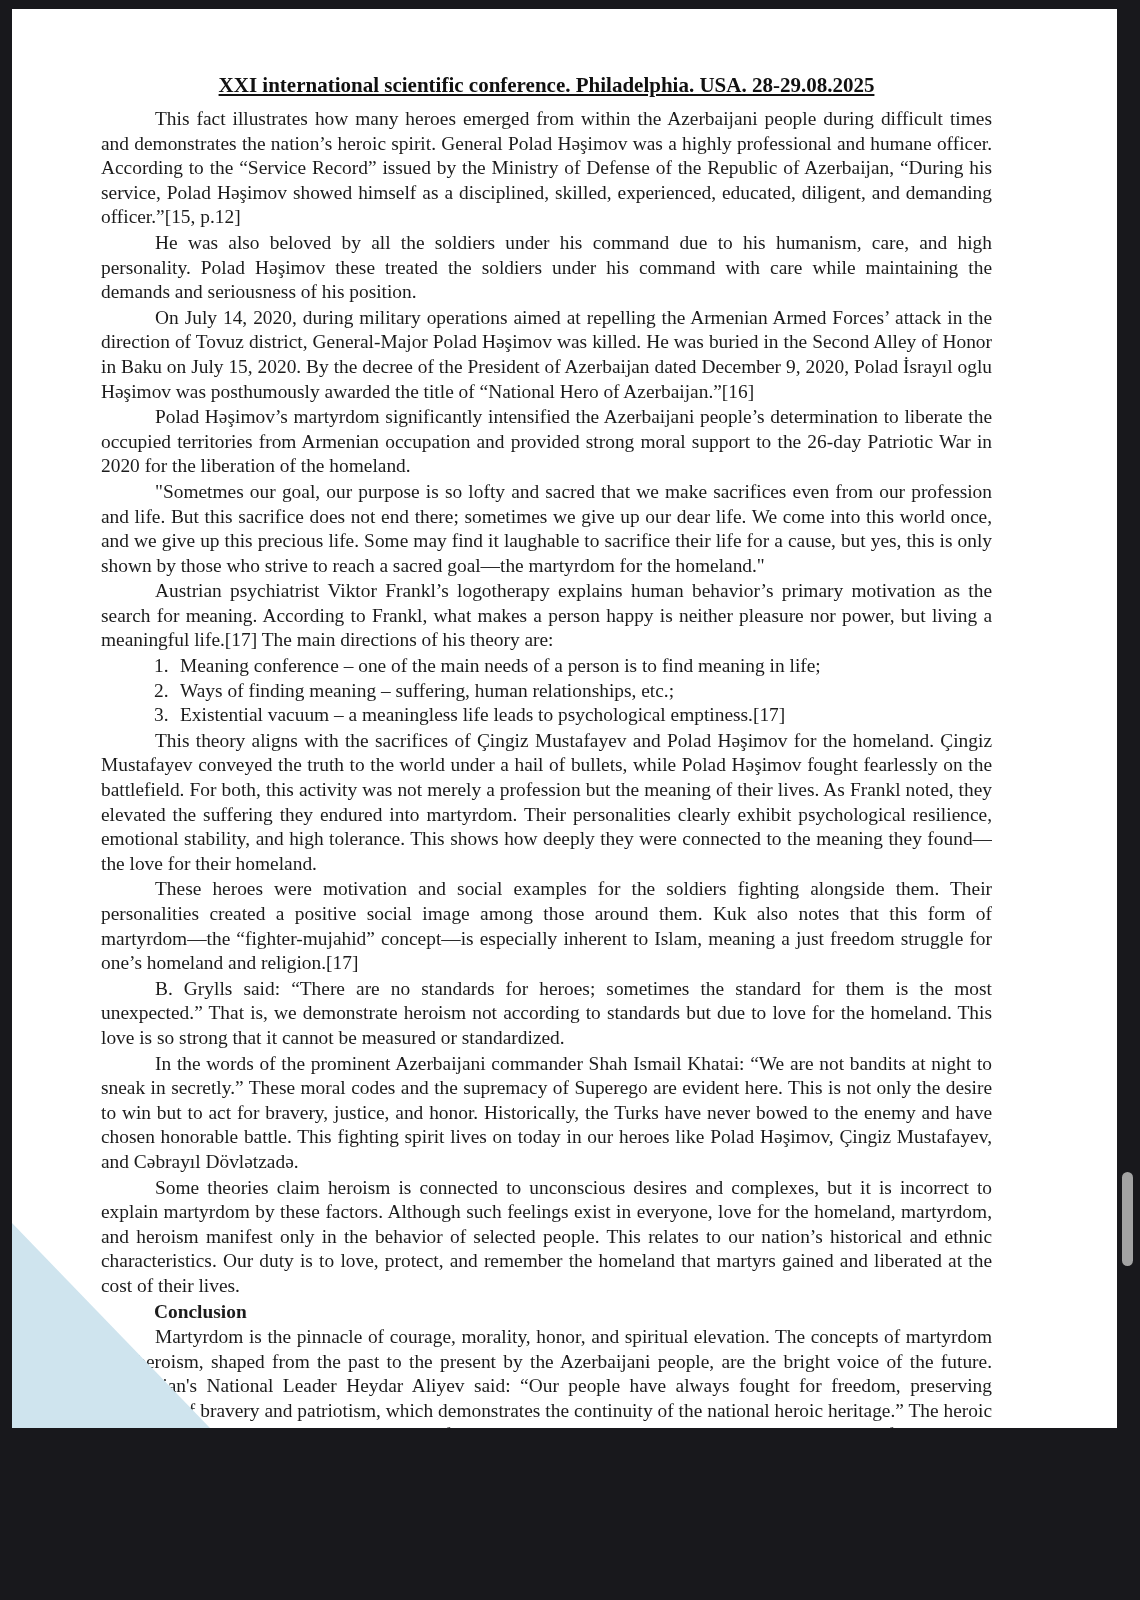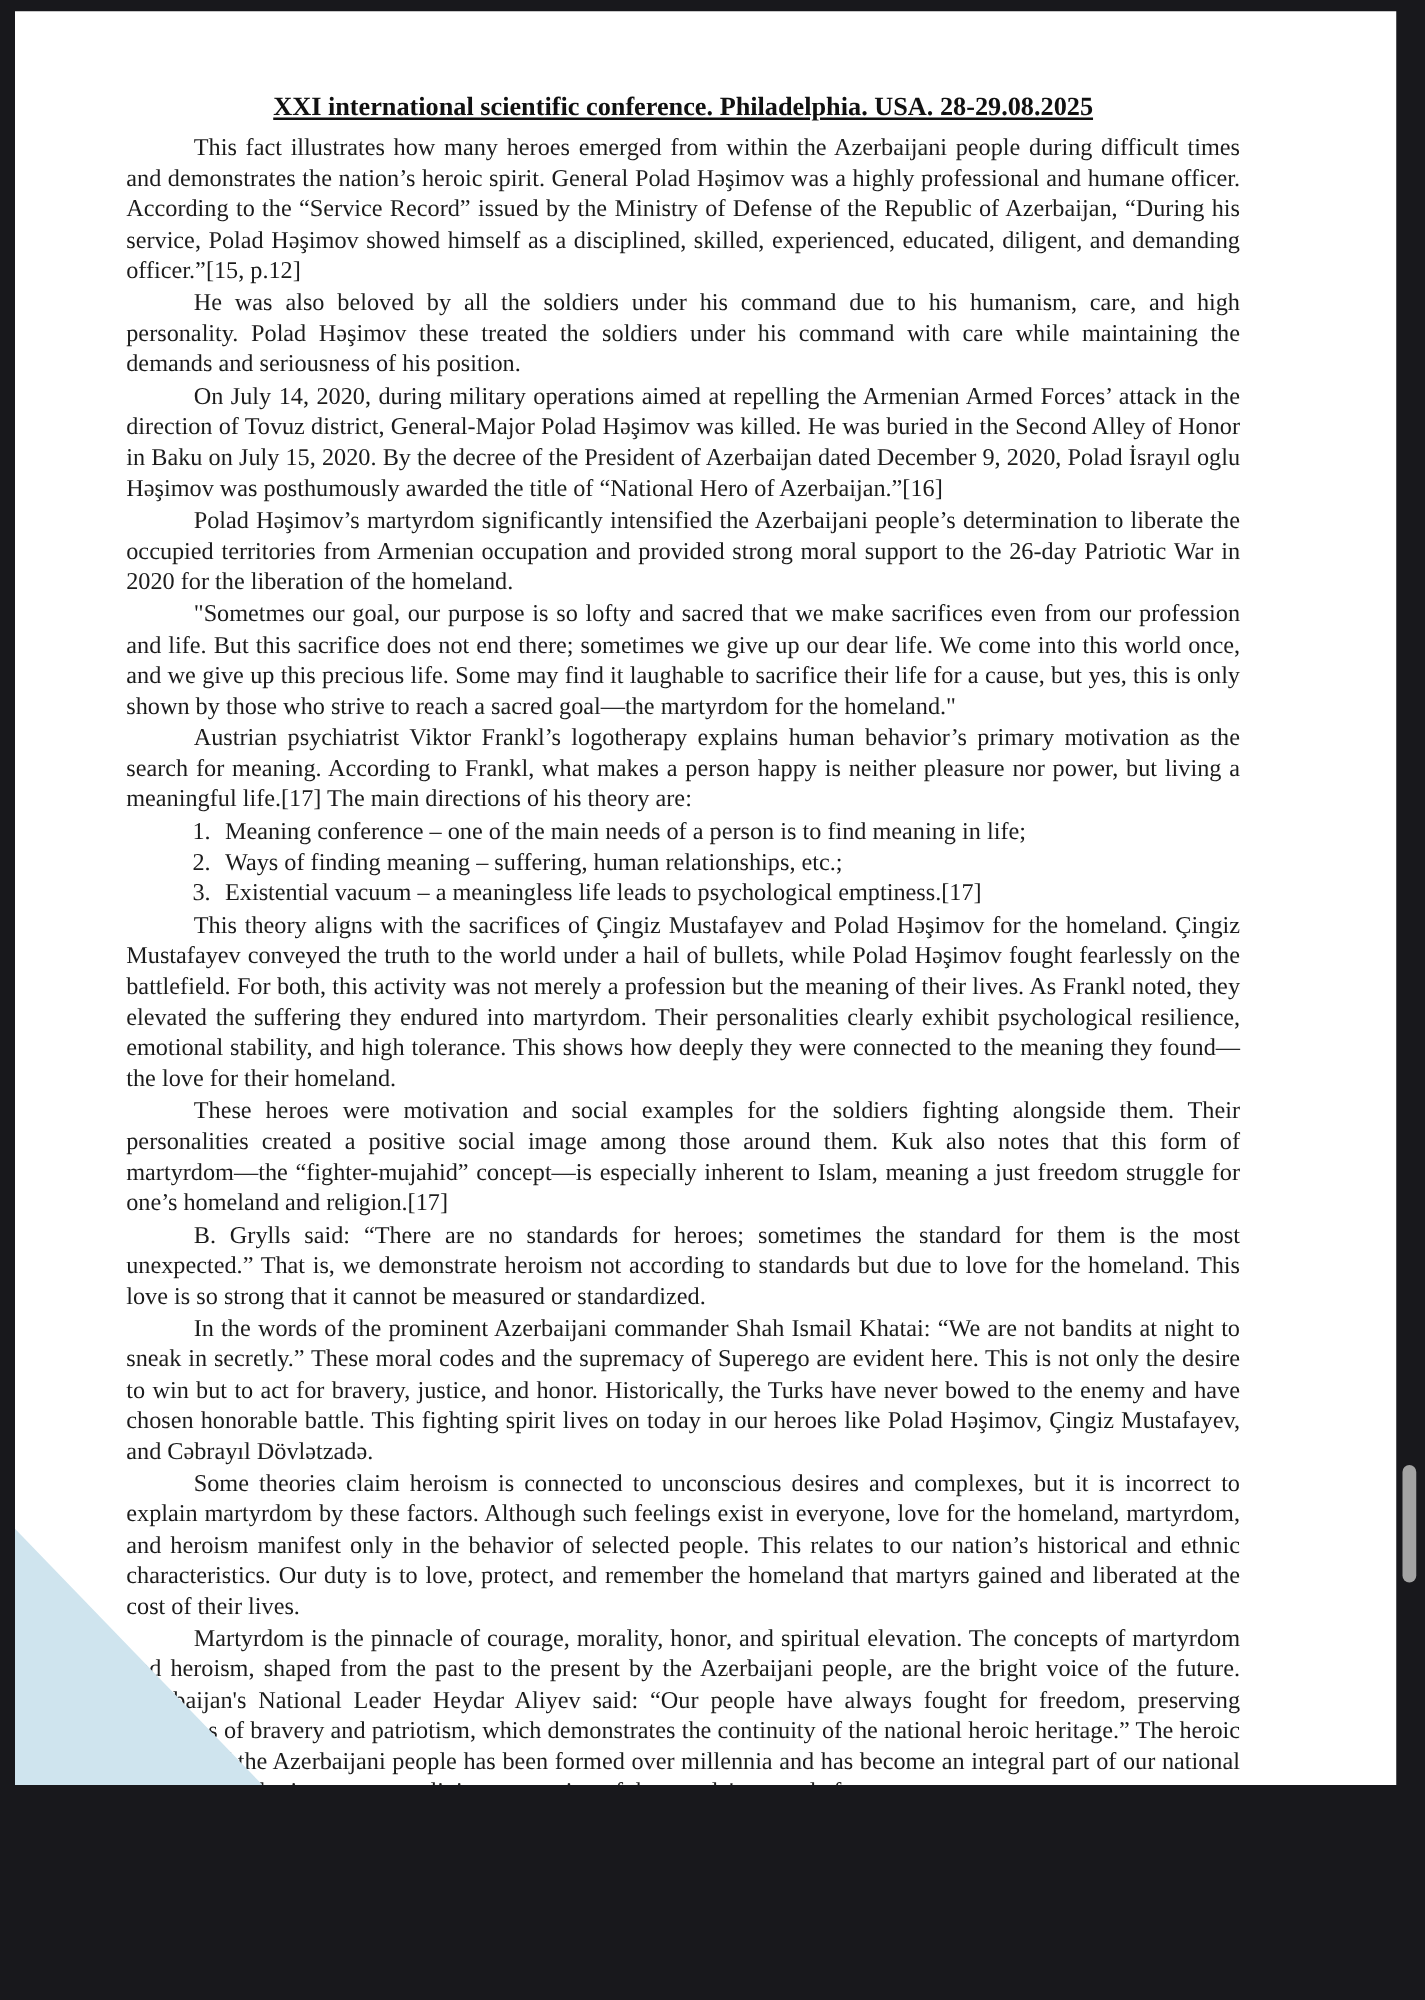--- a/index.html
+++ b/index.html
@@ -127,20 +127,21 @@
         <span class="li-text">Existential vacuum – a meaningless life leads to psychological emptiness.[17]</span>
       </li>
     </ol>
 
     <p class="para">This theory aligns with the sacrifices of Çingiz Mustafayev and Polad Həşimov for the homeland. Çingiz Mustafayev conveyed the truth to the world under a hail of bullets, while Polad Həşimov fought fearlessly on the battlefield. For both, this activity was not merely a profession but the meaning of their lives. As Frankl noted, they elevated the suffering they endured into martyrdom. Their personalities clearly exhibit psychological resilience, emotional stability, and high tolerance. This shows how deeply they were connected to the meaning they found—the love for their homeland.</p>
     <p class="para">These heroes were motivation and social examples for the soldiers fighting alongside them. Their personalities created a positive social image among those around them. Kuk also notes that this form of martyrdom—the “fighter-mujahid” concept—is especially inherent to Islam, meaning a just freedom struggle for one’s homeland and religion.[17]</p>
     <p class="para">B. Grylls said: “There are no standards for heroes; sometimes the standard for them is the most unexpected.” That is, we demonstrate heroism not according to standards but due to love for the homeland. This love is so strong that it cannot be measured or standardized.</p>
     <p class="para">In the words of the prominent Azerbaijani commander Shah Ismail Khatai: “We are not bandits at night to sneak in secretly.” These moral codes and the supremacy of Superego are evident here. This is not only the desire to win but to act for bravery, justice, and honor. Historically, the Turks have never bowed to the enemy and have chosen honorable battle. This fighting spirit lives on today in our heroes like Polad Həşimov, Çingiz Mustafayev, and Cəbrayıl Dövlətzadə.</p>
     <p class="para">Some theories claim heroism is connected to unconscious desires and complexes, but it is incorrect to explain martyrdom by these factors. Although such feelings exist in everyone, love for the homeland, martyrdom, and heroism manifest only in the behavior of selected people. This relates to our nation’s historical and ethnic characteristics. Our duty is to love, protect, and remember the homeland that martyrs gained and liberated at the cost of their lives.</p>
 
+    <div class="section-heading">Conclusion</div>
 
     <p class="para">Martyrdom is the pinnacle of courage, morality, honor, and spiritual elevation. The concepts of martyrdom and heroism, shaped from the past to the present by the Azerbaijani people, are the bright voice of the future. Azerbaijan's National Leader Heydar Aliyev said: “Our people have always fought for freedom, preserving traditions of bravery and patriotism, which demonstrates the continuity of the national heroic heritage.” The heroic heritage of the Azerbaijani people has been formed over millennia and has become an integral part of our national identity. This heritage acts as a living expression of the people's struggle for</p>
   </div>
 
   <div class="corner-triangle"></div>
 
   <div class="page-number">54</div>
 
 </div>
 

